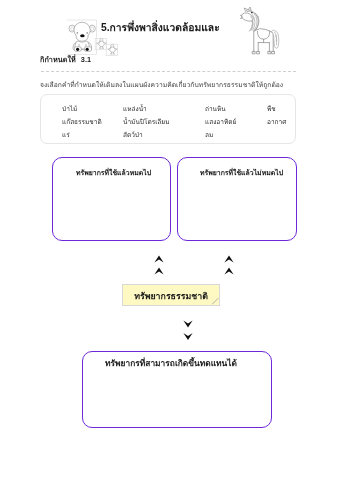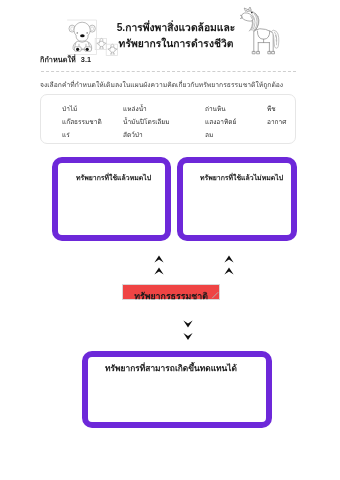--- a/index.html
+++ b/index.html
@@ -2,21 +2,21 @@
 <html><head>
 <meta charset="utf-8">
 <title>worksheet</title>
 <style>
   html,body{margin:0;padding:0;}
   body{width:340px;height:480px;background:#ffffff;
        font-family:"Liberation Sans",sans-serif;overflow:hidden;}
   .page{position:relative;width:340px;height:480px;background:#fff;}
 
   
-  .title{position:absolute;left:101px;top:20px;width:150px;text-align:center;
+  .title{position:absolute;left:101px;top:20px;width:150px;
          font-size:10.3px;font-weight:bold;color:#1a1a1a;line-height:15.5px;
          letter-spacing:0px;}
   .act{position:absolute;left:40px;top:53.5px;font-size:7.3px;font-weight:bold;
        color:#1a1a1a;white-space:nowrap;}
   .act .num{margin-left:5px;}
   .bear{position:absolute;left:62px;top:16.5px;}
   .horse{position:absolute;}
 
   .dash{position:absolute;left:41px;top:71px;width:255px;height:0;
         border-top:1px dashed #cfcfcf;}
@@ -30,33 +30,33 @@
             box-sizing:border-box;}
   .wb-cols{position:absolute;left:21px;top:6.5px;display:flex;}
   .wb-col{font-size:6.5px;color:#2b2b2b;line-height:13px;}
   .wb-col div{white-space:nowrap;}
   .c0{width:61px;}
   .c1{width:82px;}
   .c2{width:62px;}
   .c3{width:40px;}
 
   
-  .box{position:absolute;border:6px solid #6d28d9;border-radius:10px;
+  .box{position:absolute;border:1px solid #6d28d9;border-radius:10px;
        background:#fff;box-sizing:border-box;}
   .box .lbl{position:absolute;left:0;right:0;top:8px;text-align:center;
             font-size:7.25px;font-weight:bold;color:#1a1a1a;}
   #boxL{left:52px;top:157px;width:119px;height:84px;}
   #boxL .lbl{font-size:6.9px;top:9px;padding-left:4px;}
   #boxR{left:177px;top:157px;width:120px;height:84px;}
   #boxR .lbl{font-size:6.9px;top:9px;padding-left:9px;}
   #boxB{left:82px;top:351px;width:190px;height:77px;}
   #boxB .lbl{font-size:8.4px;top:4px;padding-right:12px;}
 
-  .cbox{position:absolute;left:122px;top:284px;width:98px;height:16px;
-        border:1px solid #d8d8d8;background:#ef4444;box-sizing:border-box;padding-left:44px;}
+  .cbox{position:absolute;left:122px;top:284px;width:98px;height:22px;
+        border:1px solid #d8d8d8;background:#fef9c3;box-sizing:border-box;padding-left:44px;}
   .cbox .grip{position:absolute;right:0px;bottom:0px;}
   .cbox .lbl{position:absolute;left:0;right:0;top:3.5px;text-align:center;
              font-size:8.8px;font-weight:bold;color:#1a1a1a;}
 
   
   .chev{position:absolute;}
 
   
   .brand{position:absolute;left:235px;top:464px;display:flex;align-items:flex-end;}
   .brand-txt{font-size:10.2px;font-weight:bold;letter-spacing:-0.35px;line-height:11px;
@@ -160,21 +160,20 @@
                q-1.4 0 -1.8 -1.8 q-0.4 -2.0 -0.6 -5.4
                q-0.2 -3.6 -0.6 -6.0 q-0.4 -2.4 -1.6 -3.2 Z"></path>
       <path d="M34.6 28.2 q1.8 2.0 2.0 6.0"></path>
       <path d="M35.6 31.4 q1.2 2.4 1.2 5.6"></path>
       <path d="M36.2 35.8 q0.6 2.4 0.4 5.0"></path>
     </g>
   </svg>
 
   <div class="title">
     <div>5.การพึ่งพาสิ่งแวดล้อมและ</div>
-    <div>ทรัพยากรในการดำรงชีวิต</div>
   </div>
   <div class="act">
     <span>กิกำหนดใหี่</span><span class="num">3.1</span>
   </div>
 
   <div class="dash"></div>
 
   <div class="instr">จงเลือกคำที่กำหนดให้เติมลงในแผนผังความคิดเกี่ยวกับทรัพยากรธรรมชาติให้ถูกต้อง</div>
 
   <div class="wordbank">

